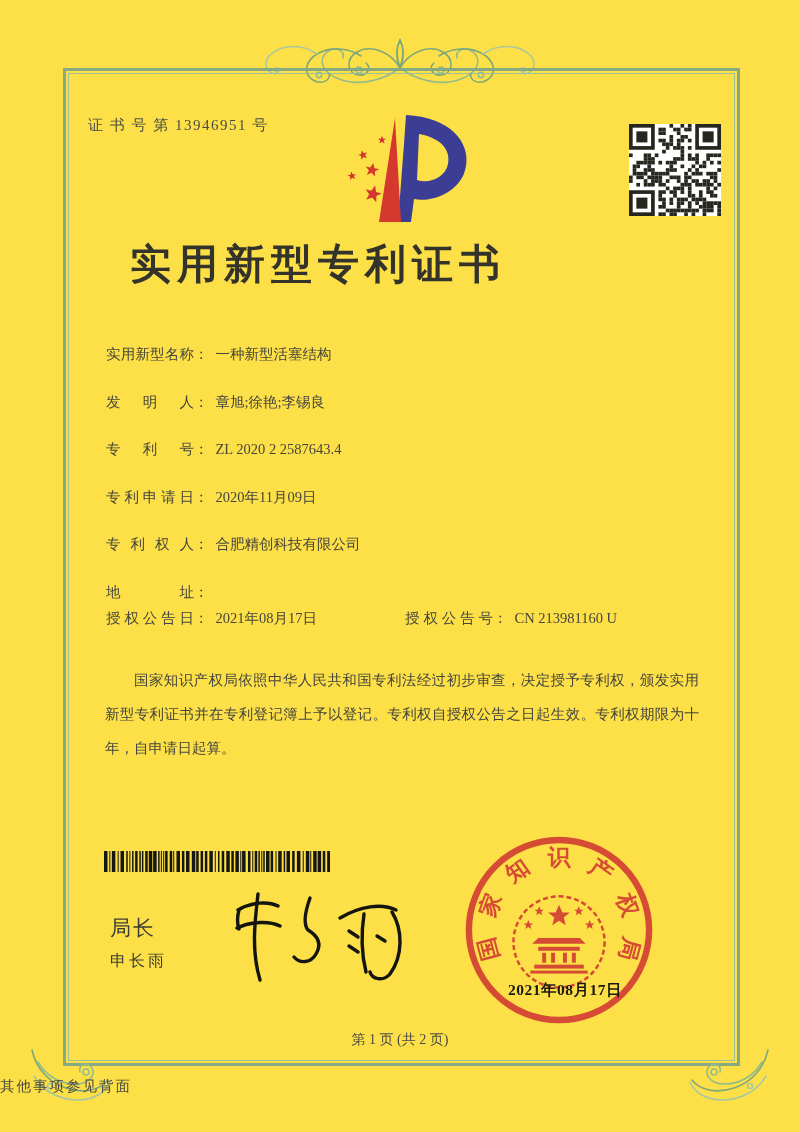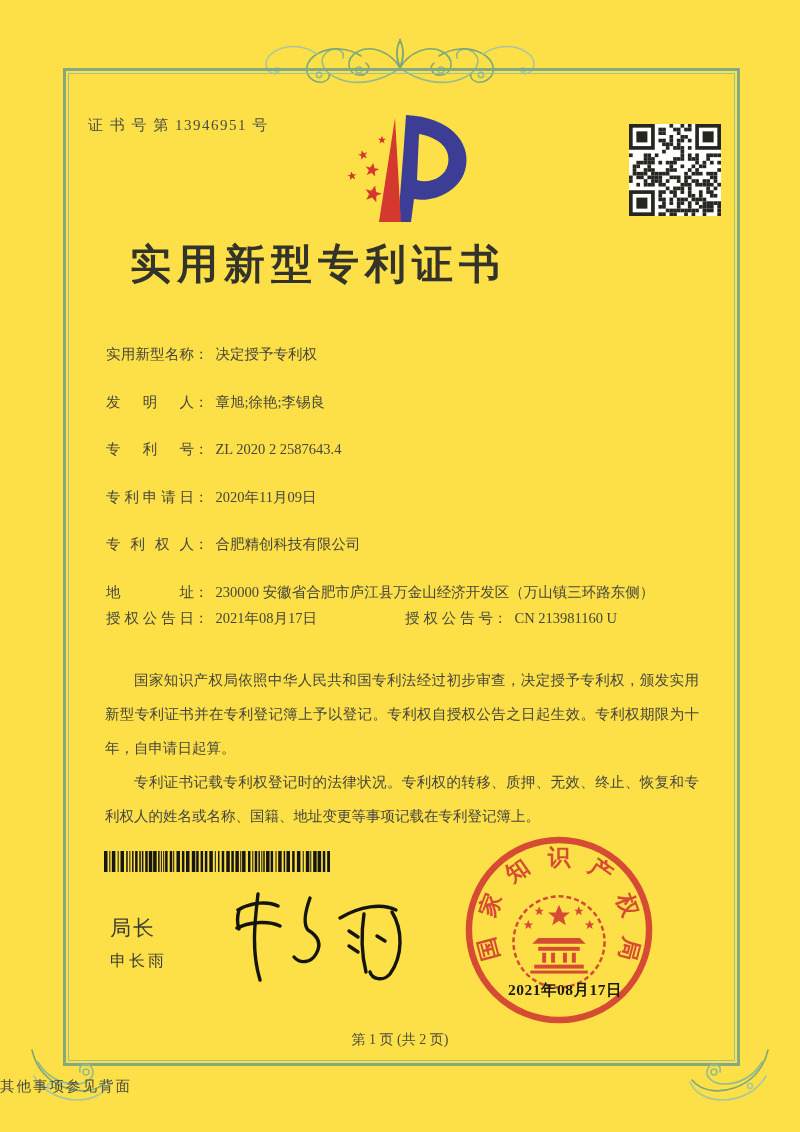--- a/index.html
+++ b/index.html
@@ -347,21 +347,21 @@
     <div class="row">
       <span class="just-label">
           <span>实</span>
           <span>用</span>
           <span>新</span>
           <span>型</span>
           <span>名</span>
           <span>称</span>
         </span>
         <span class="colon">：</span>
-      <span class="value">决定授予专利权</span>
+      <span class="value">一种新型活塞结构</span>
     </div>
     <div class="row">
       <span class="just-label">
           <span>发</span>
           <span>明</span>
           <span>人</span>
         </span>
         <span class="colon">：</span>
       <span class="value">章旭;徐艳;李锡良</span>
     </div>
@@ -394,21 +394,20 @@
         </span>
         <span class="colon">：</span>
       <span class="value">合肥精创科技有限公司</span>
     </div>
     <div class="row address">
       <span class="just-label">
           <span>地</span>
           <span>址</span>
         </span>
         <span class="colon">：</span>
-      <span class="value">230000 安徽省合肥市庐江县万金山经济开发区（万山镇三环路东侧）</span>
     </div>
     <div class="grant-row">
       <span class="pair first">
         <span class="just-label">
             <span>授</span>
             <span>权</span>
             <span>公</span>
             <span>告</span>
             <span>日</span>
           </span>
@@ -424,21 +423,20 @@
             <span>号</span>
           </span>
           <span class="colon">：</span>
         <span class="value">CN 213981160 U</span>
       </span>
     </div>
   </div>
 
   <div class="paras">
     <p>国家知识产权局依照中华人民共和国专利法经过初步审查，决定授予专利权，颁发实用新型专利证书并在专利登记簿上予以登记。专利权自授权公告之日起生效。专利权期限为十年，自申请日起算。</p>
-    <p>专利证书记载专利权登记时的法律状况。专利权的转移、质押、无效、终止、恢复和专利权人的姓名或名称、国籍、地址变更等事项记载在专利登记簿上。</p>
   </div>
 
   <svg class="barcode" viewBox="0 0 226 21" preserveAspectRatio="none">
     <g id="bars" fill="#171712">
         <rect x="0" y="0" width="3.5" height="21"></rect>
         <rect x="5.313275146956218" y="0" width="1" height="21"></rect>
         <rect x="7.850360155920666" y="0" width="3.5" height="21"></rect>
         <rect x="13.654028178776628" y="0" width="1" height="21"></rect>
         <rect x="16.506095602133357" y="0" width="3.5" height="21"></rect>
         <rect x="22.224616339488243" y="0" width="1.5" height="21"></rect>

